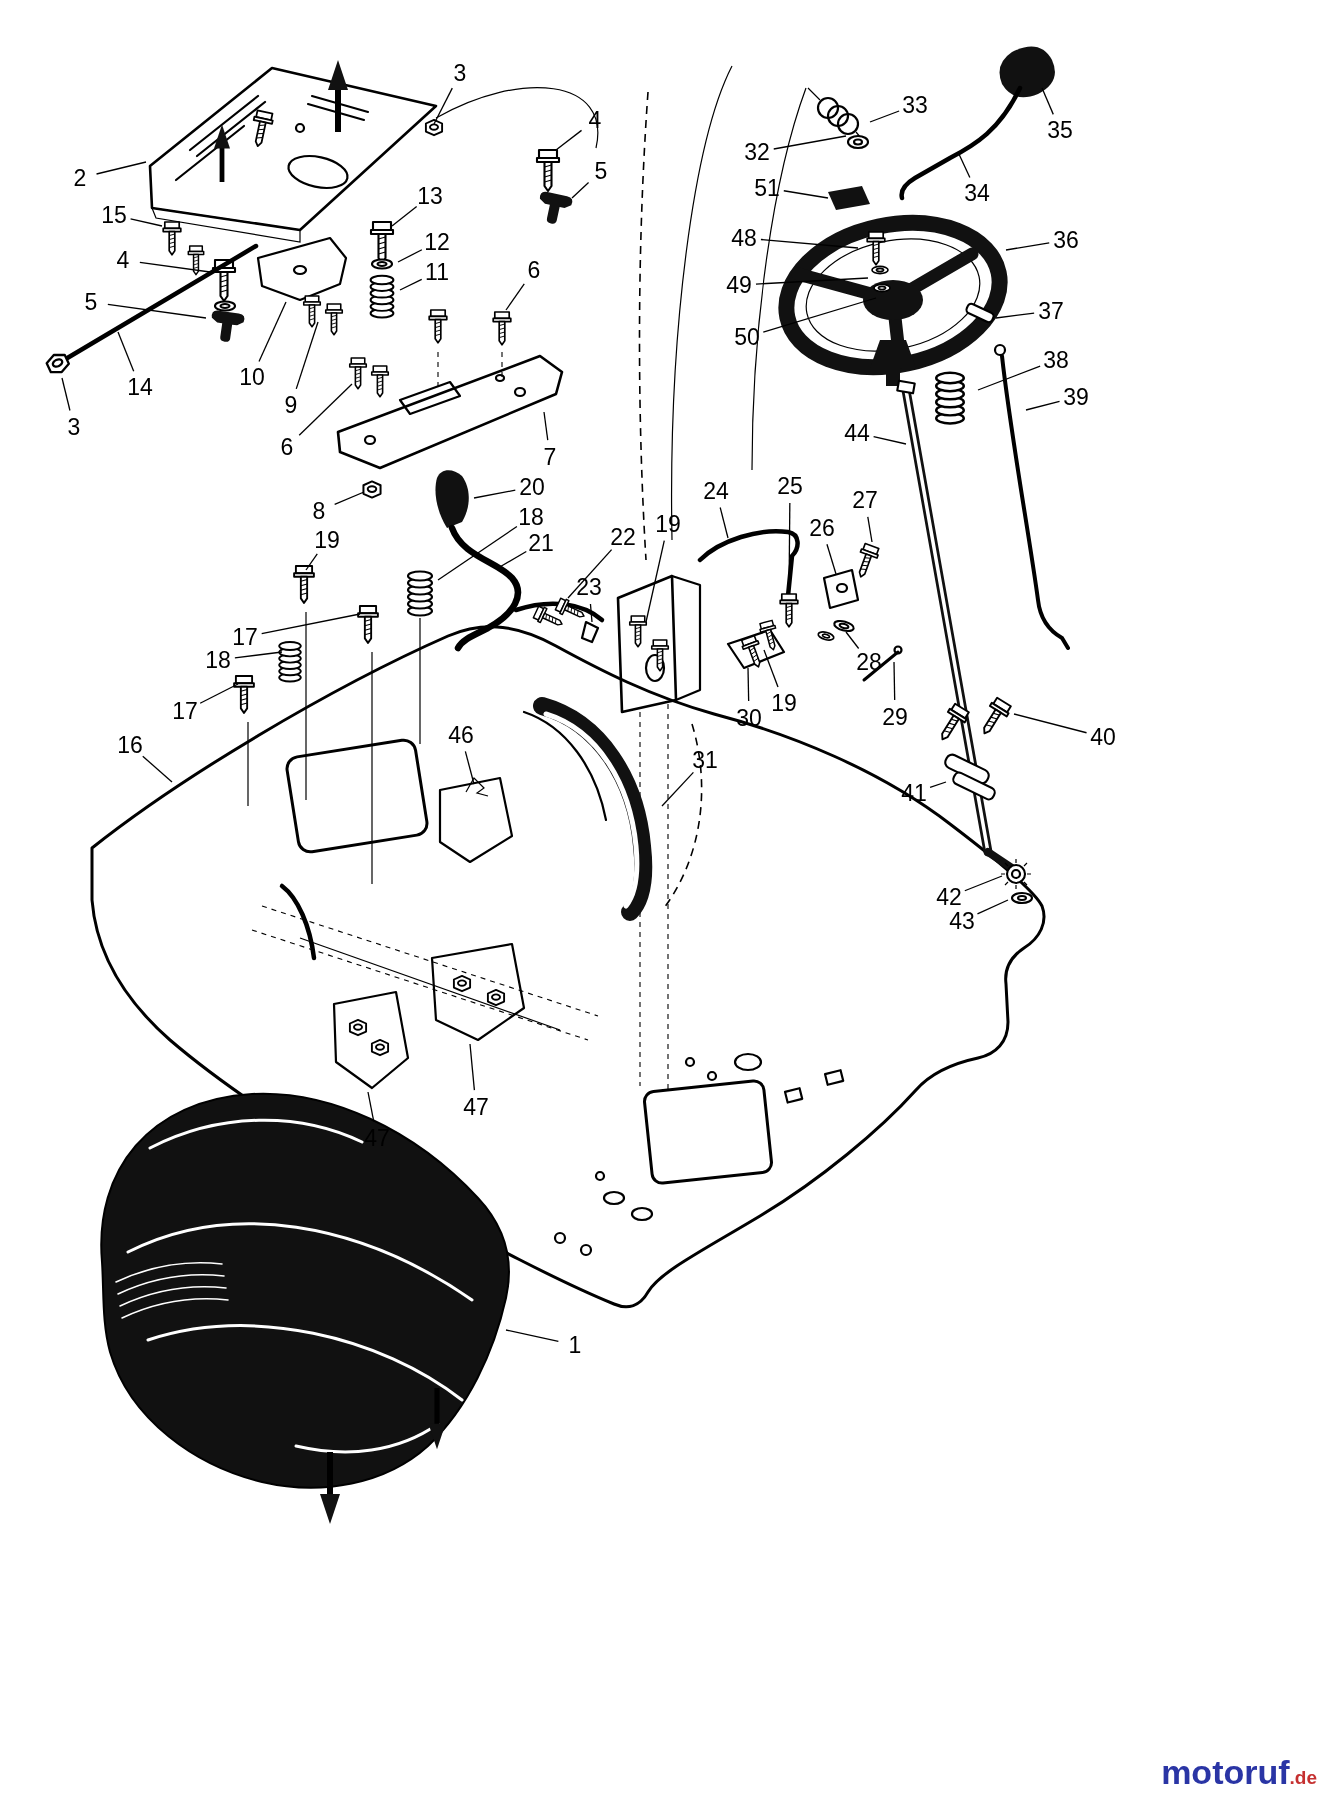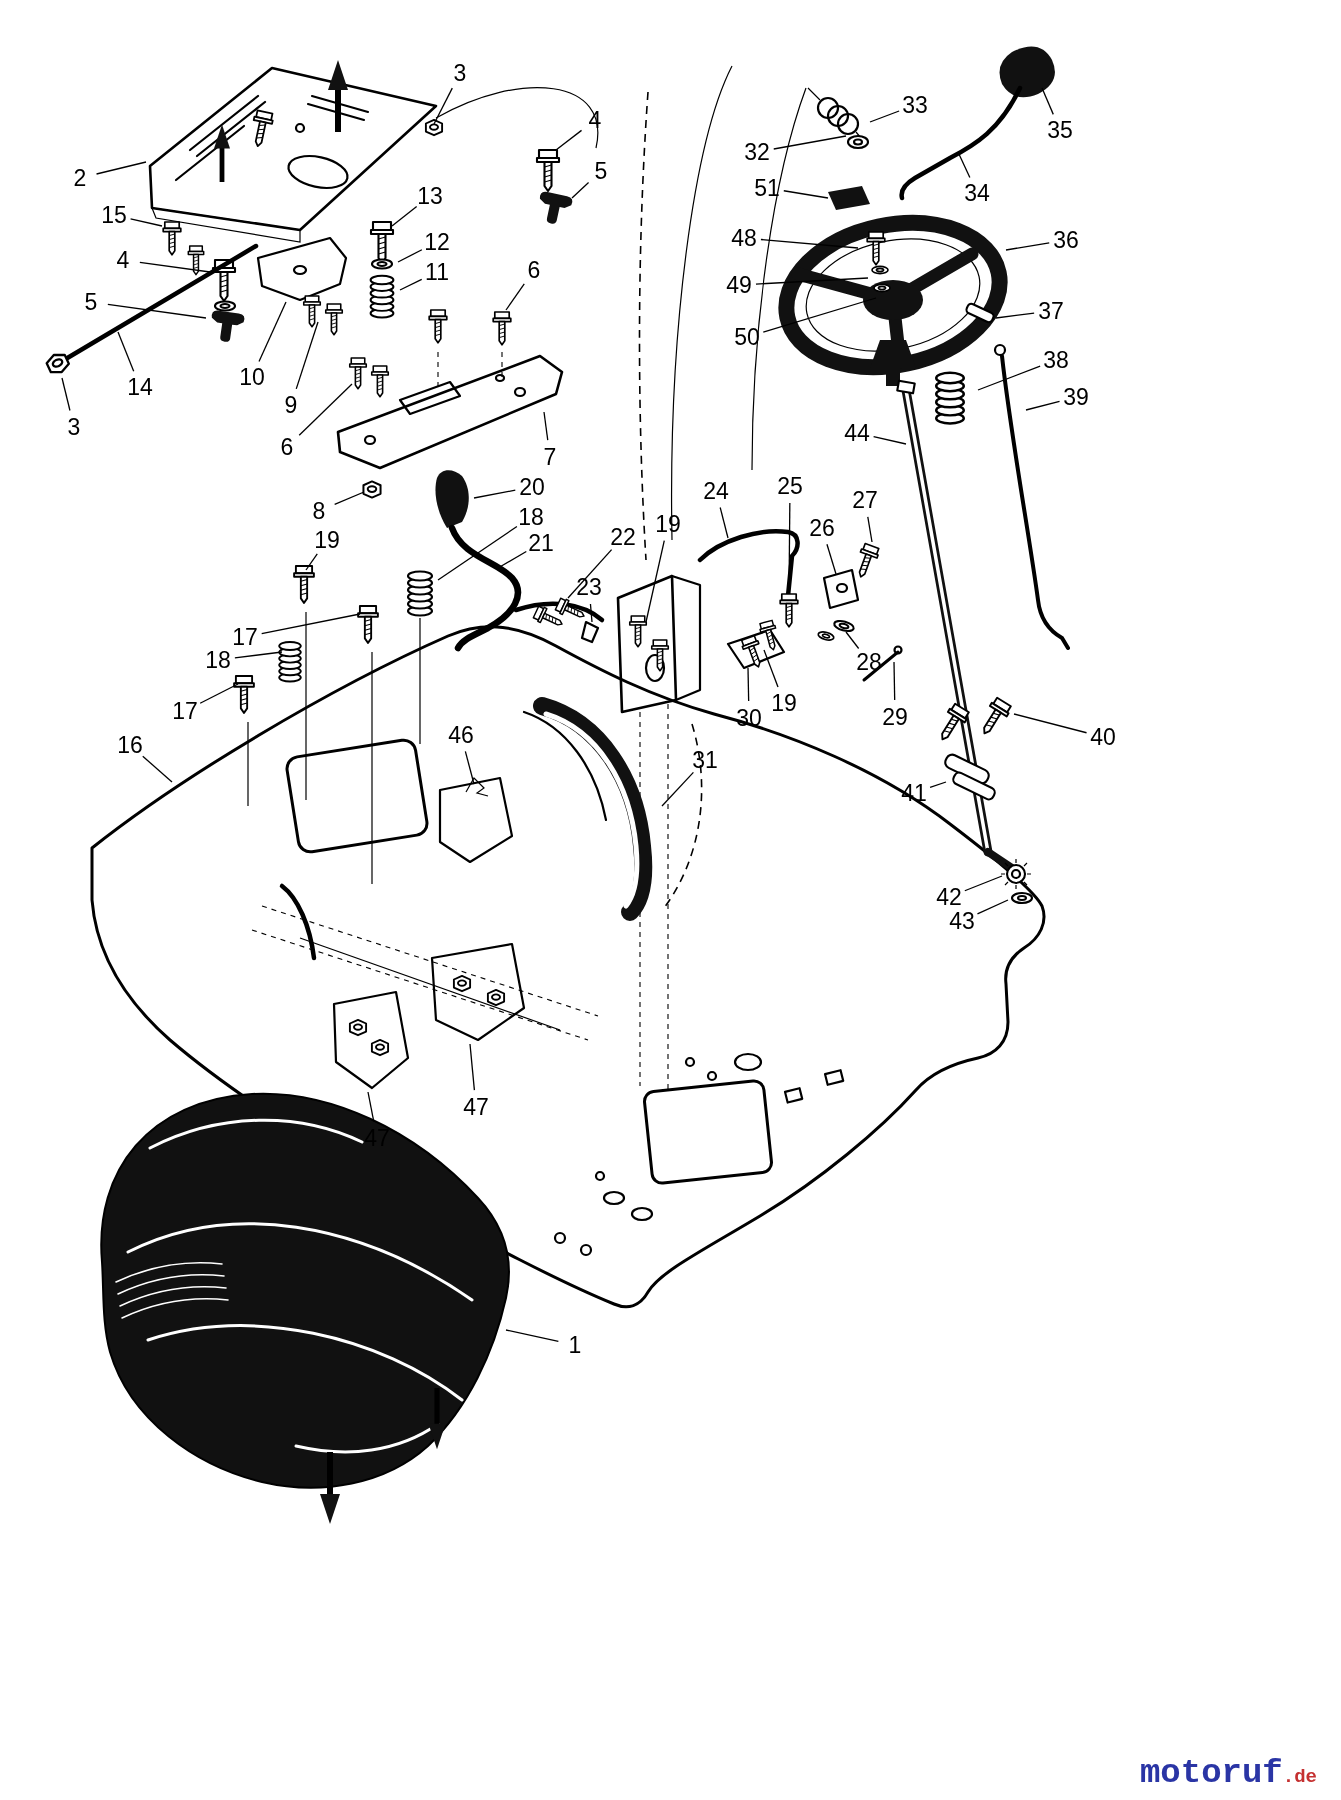--- a/index.html
+++ b/index.html
@@ -25,21 +25,21 @@
   #diagram-svg .rim     { fill:none; stroke:#111; stroke-width:16; }
   #diagram-svg .arrow-shaft { stroke:#000; stroke-width:6; }
   #diagram-svg text {
     font-family:"Liberation Sans", sans-serif;
     font-size:23px; fill:#000; text-anchor:middle;
   }
   #leader-lines line { stroke:#000; stroke-width:1.3; }
 
   .watermark {
     position:absolute; right:24px; bottom:8px;
-    font-family:Liberation Mono, monospace; white-space:nowrap;
+    font-family:Liberation Sans, sans-serif; white-space:nowrap;
   }
   .watermark .wm-main   { font-size:34px; font-weight:bold; }
   .watermark .wm-suffix { font-size:19px; font-weight:bold; }
 </style>
 </head>
 <body>
 
 <div id="page">
 <svg id="diagram-svg" width="1341" height="1800" viewBox="0 0 1341 1800" xmlns="http://www.w3.org/2000/svg">
 

